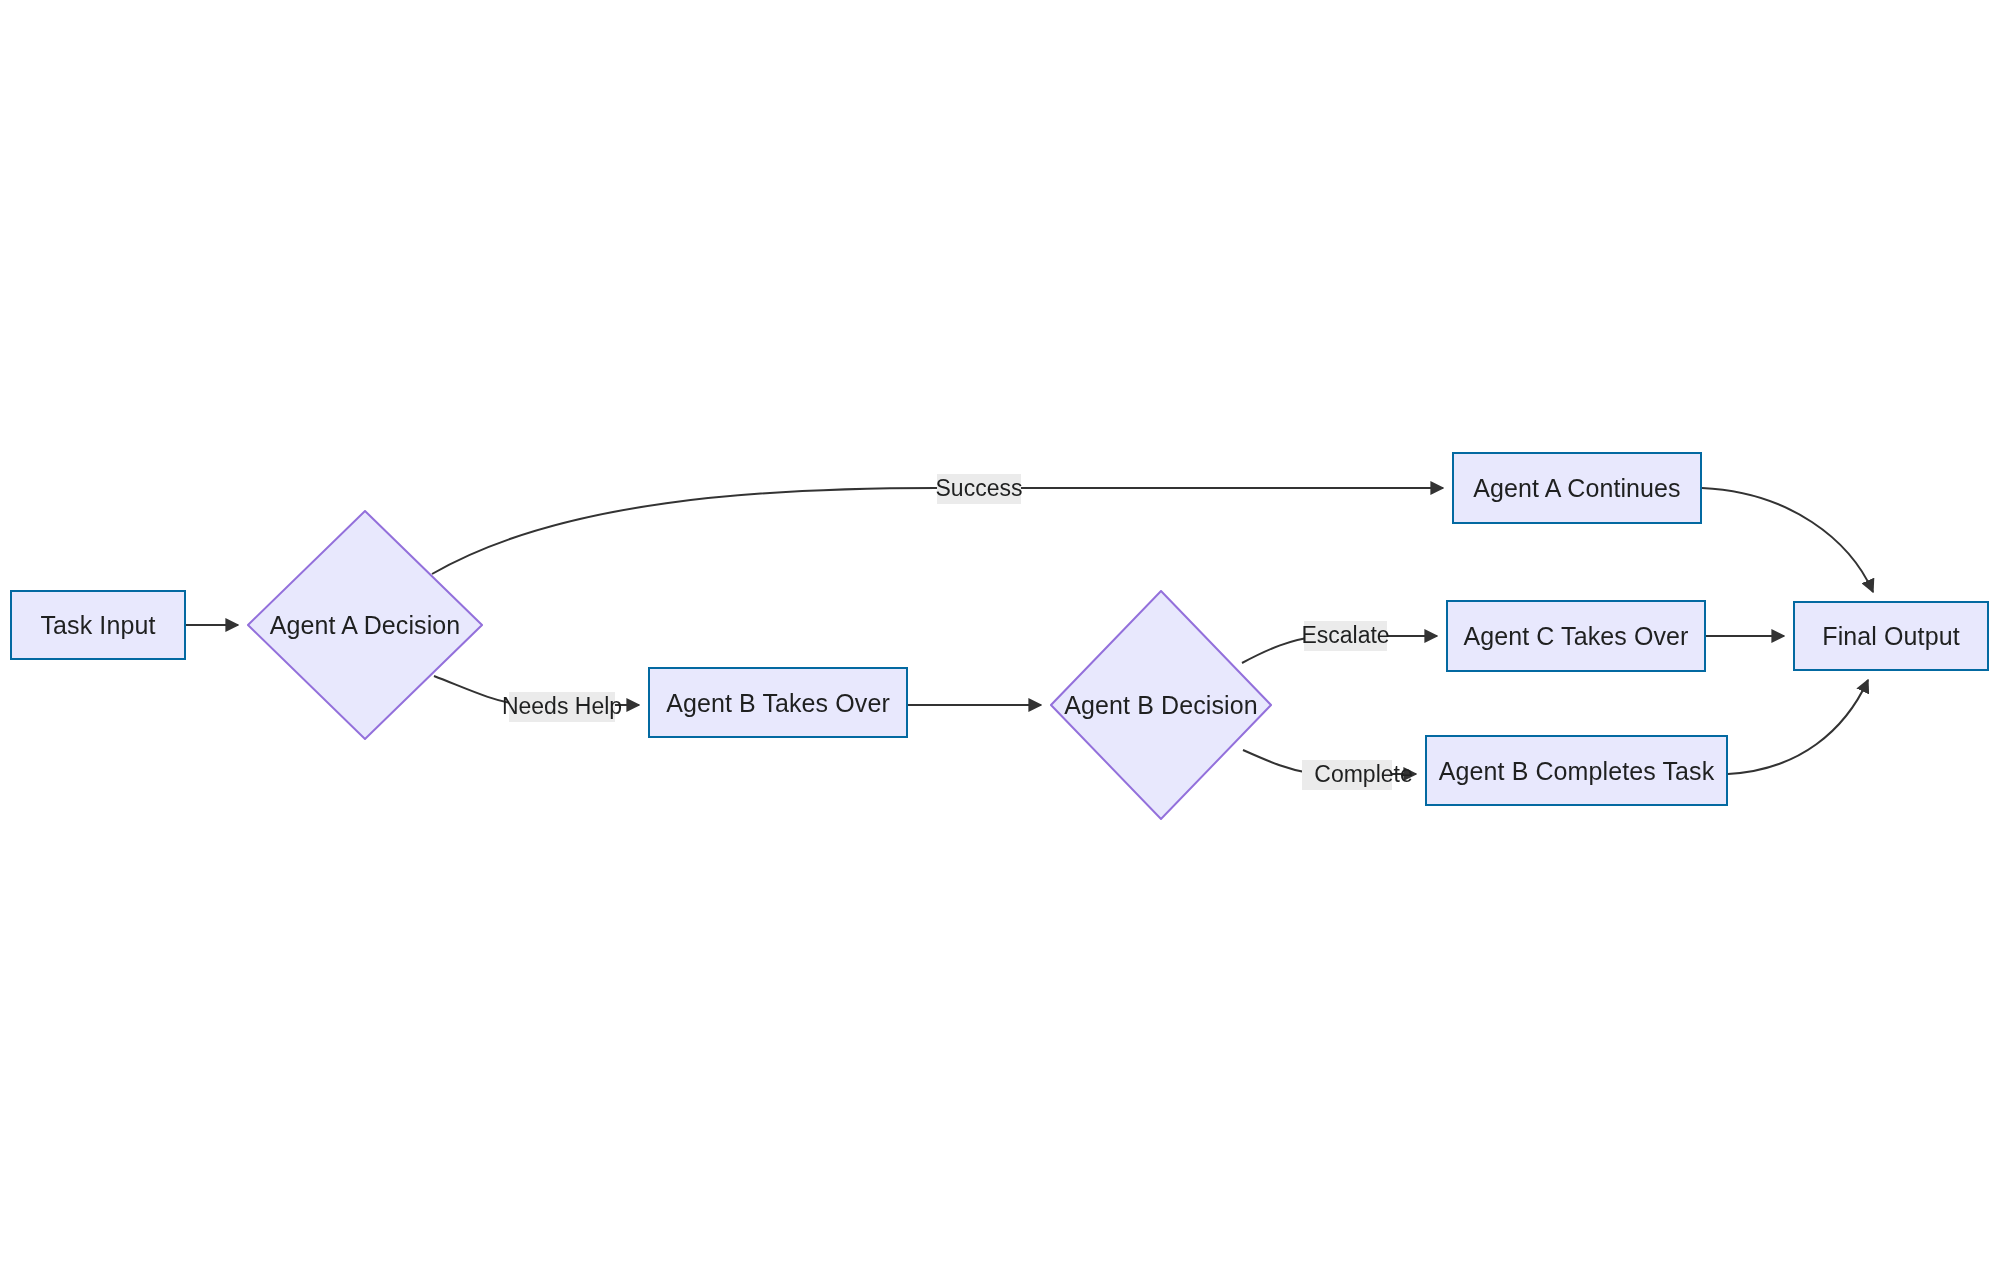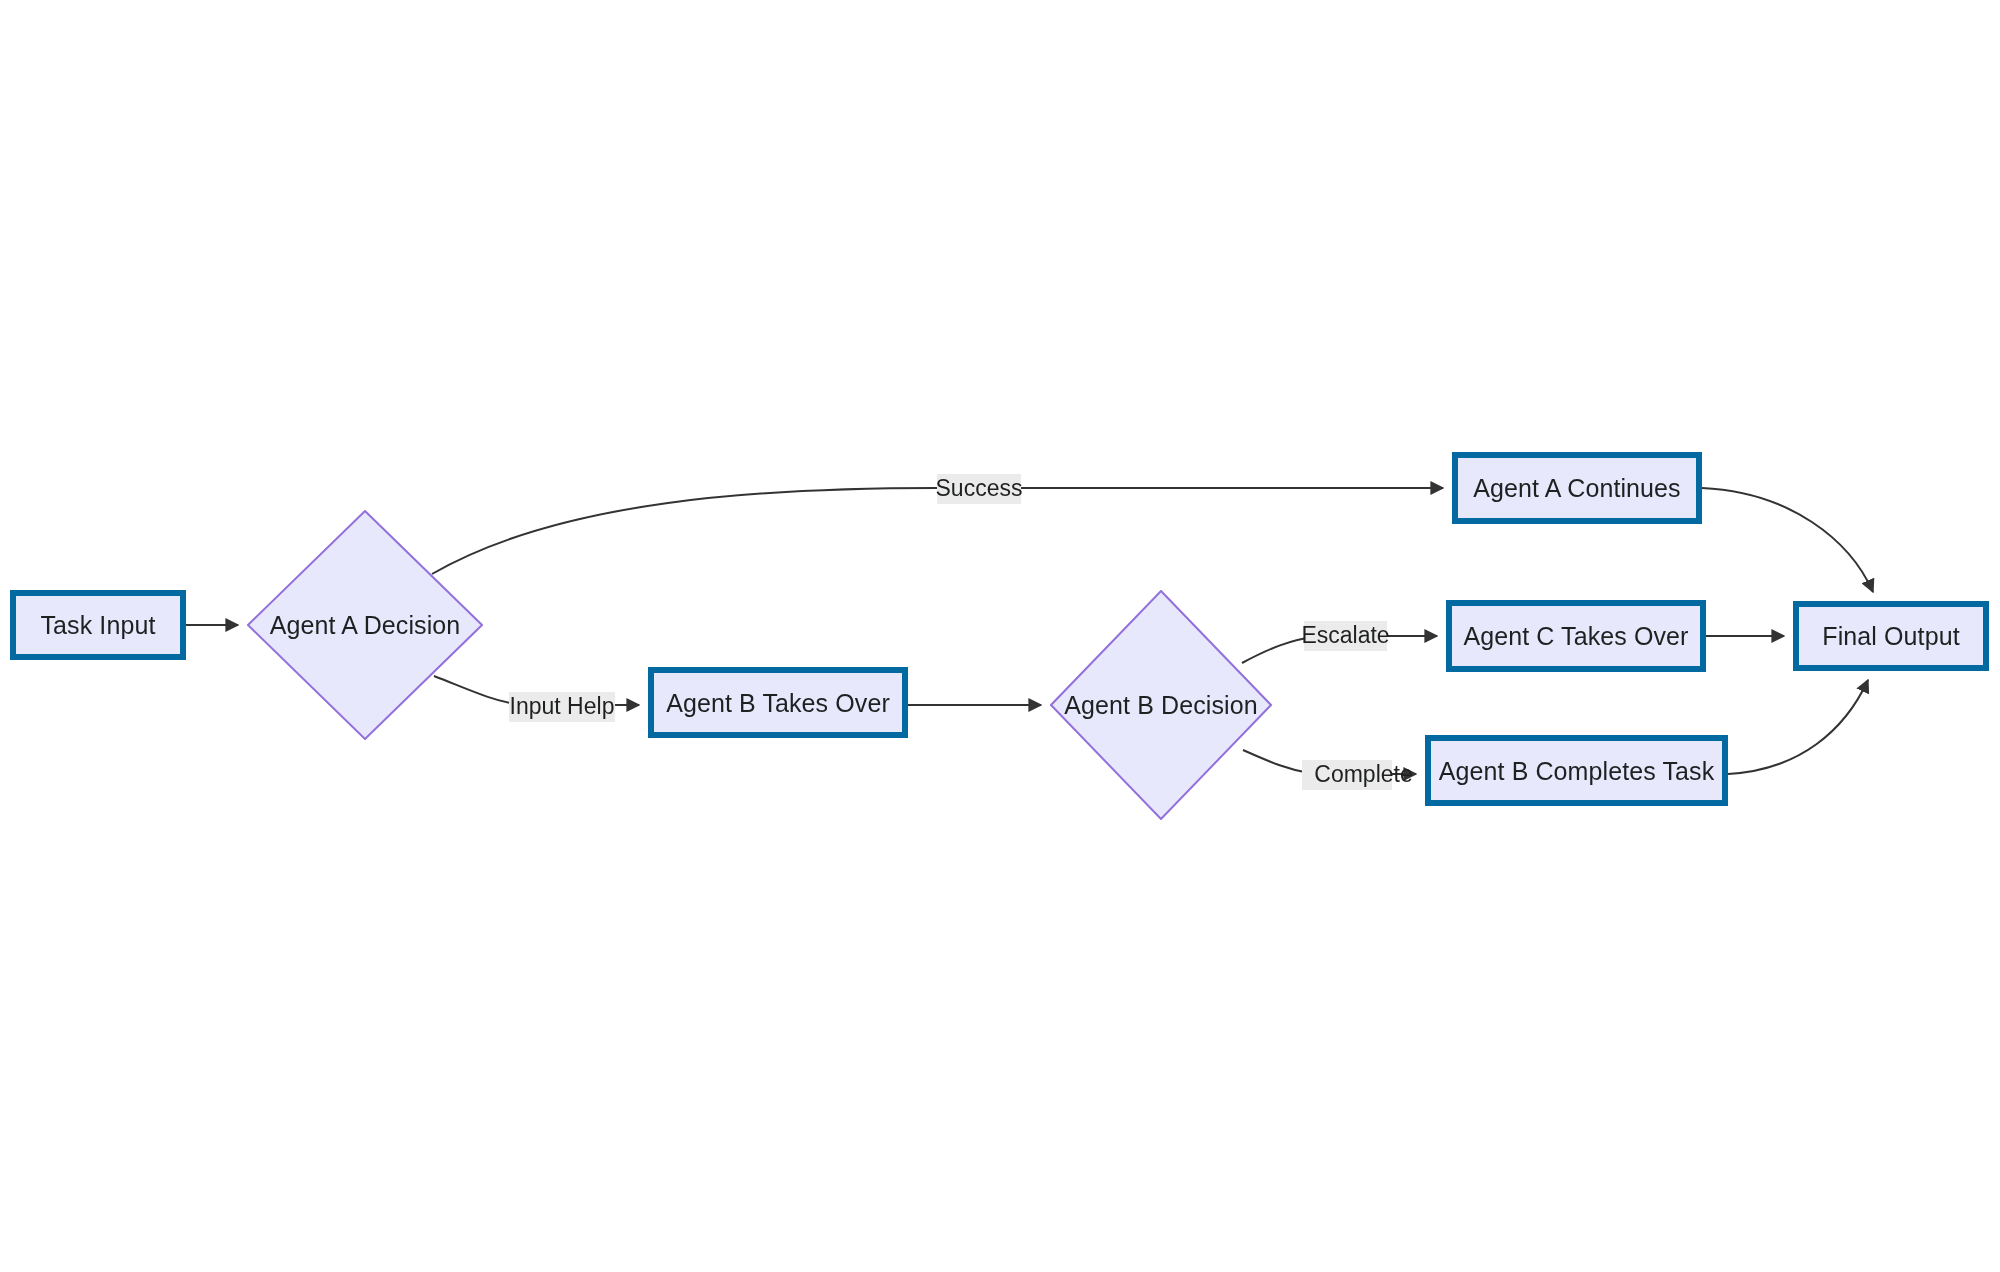--- a/index.html
+++ b/index.html
@@ -32,21 +32,21 @@
     align-items: center;
     justify-content: center;
     color: #1f2020;
     font-size: 25px;
     line-height: 1.2;
     letter-spacing: 0.1px;
     white-space: nowrap;
   }
   .node.rect {
     background: #e8e8fd;
-    border: 6px solid #0369a1;
+    border: 2px solid #0369a1;
   }
   .node.diamond {
     background: transparent;
     border: none;
   }
   .diamond-shape {
     position: absolute;
     left: 0;
     top: 0;
     width: 100%;
@@ -134,19 +134,19 @@
   <div class="node rect" style="left:1425px; top:735px; width:303px; height:71px;">
     <span class="node-label">Agent B Completes Task</span>
   </div>
 
   <div class="node rect" style="left:1793px; top:601px; width:196px; height:70px;">
     <span class="node-label">Final Output</span>
   </div>
 
   <div class="edge-label" style="left:937px; top:474px; width:84px; height:30px;">Success</div>
 
-  <div class="edge-label" style="left:509px; top:692px; width:106px; height:30px;">Input Help</div>
+  <div class="edge-label" style="left:509px; top:692px; width:106px; height:30px;">Needs Help</div>
 
   <div class="edge-label" style="left:1304px; top:621px; width:83px; height:30px;">Escalate</div>
 
   <div class="edge-label" style="left:1302px; top:760px; width:90px; height:30px;padding-left:36px;">Complete</div>
 
 </div>
 
 </body></html>

